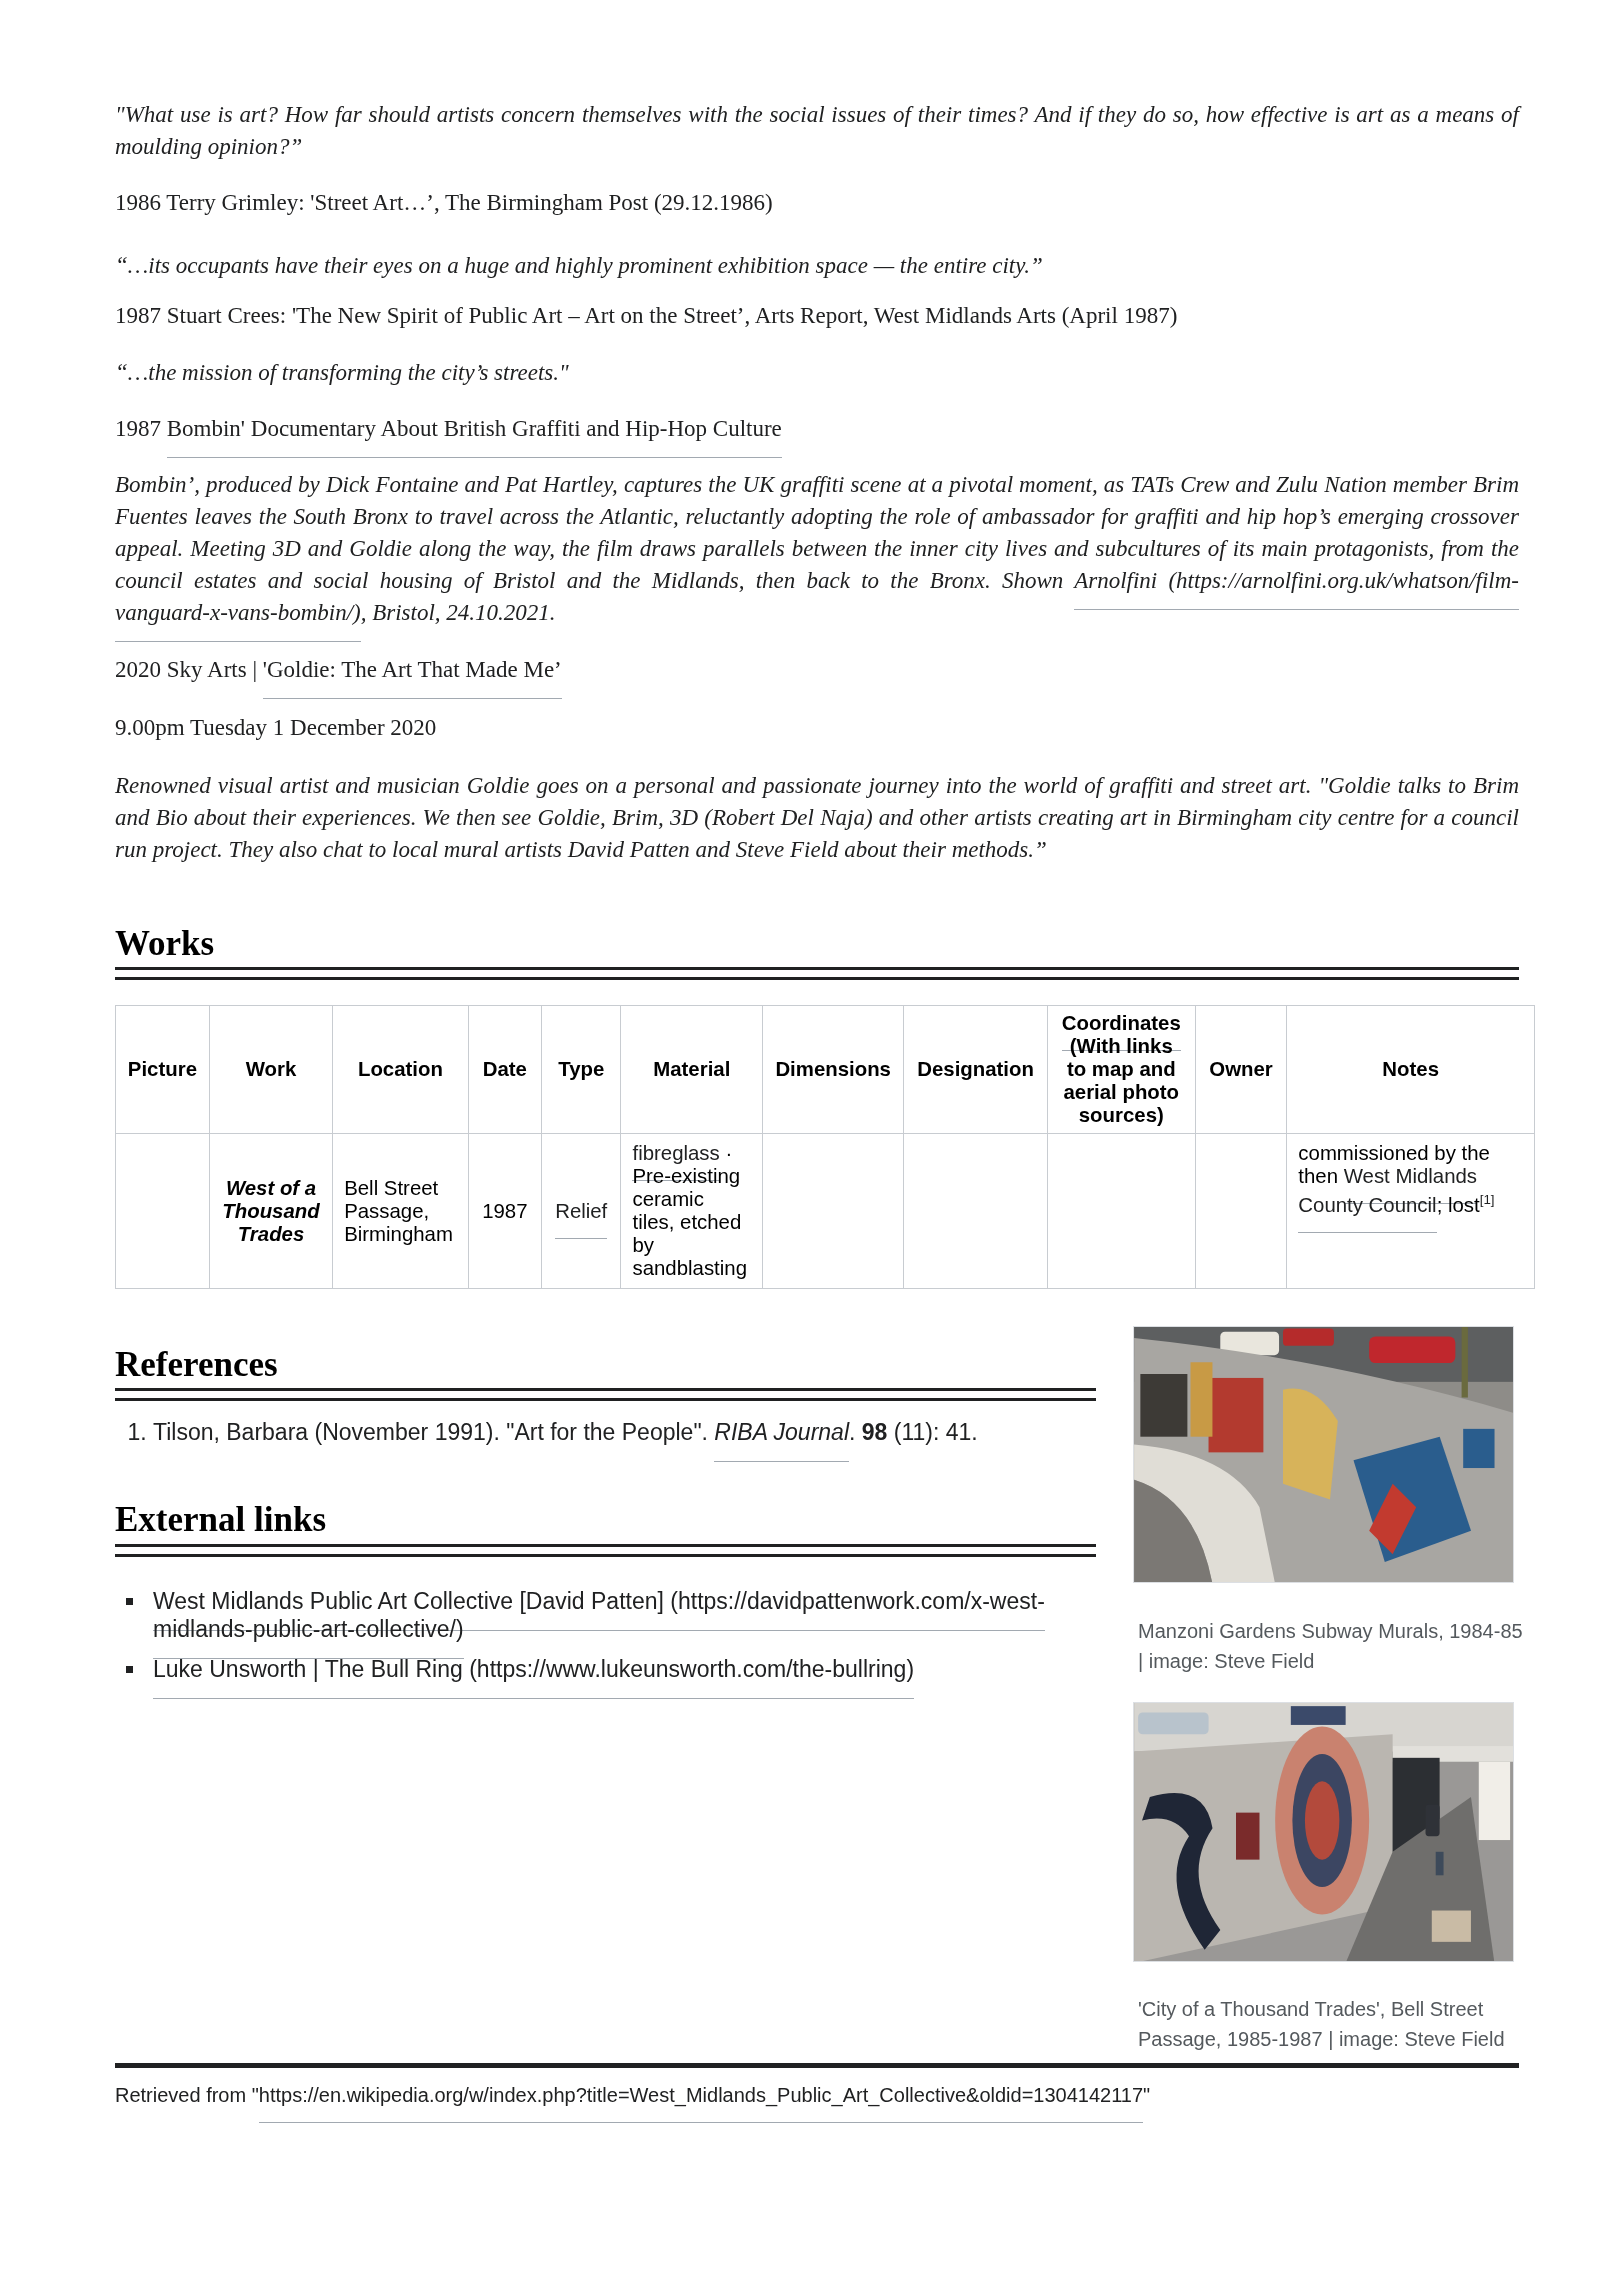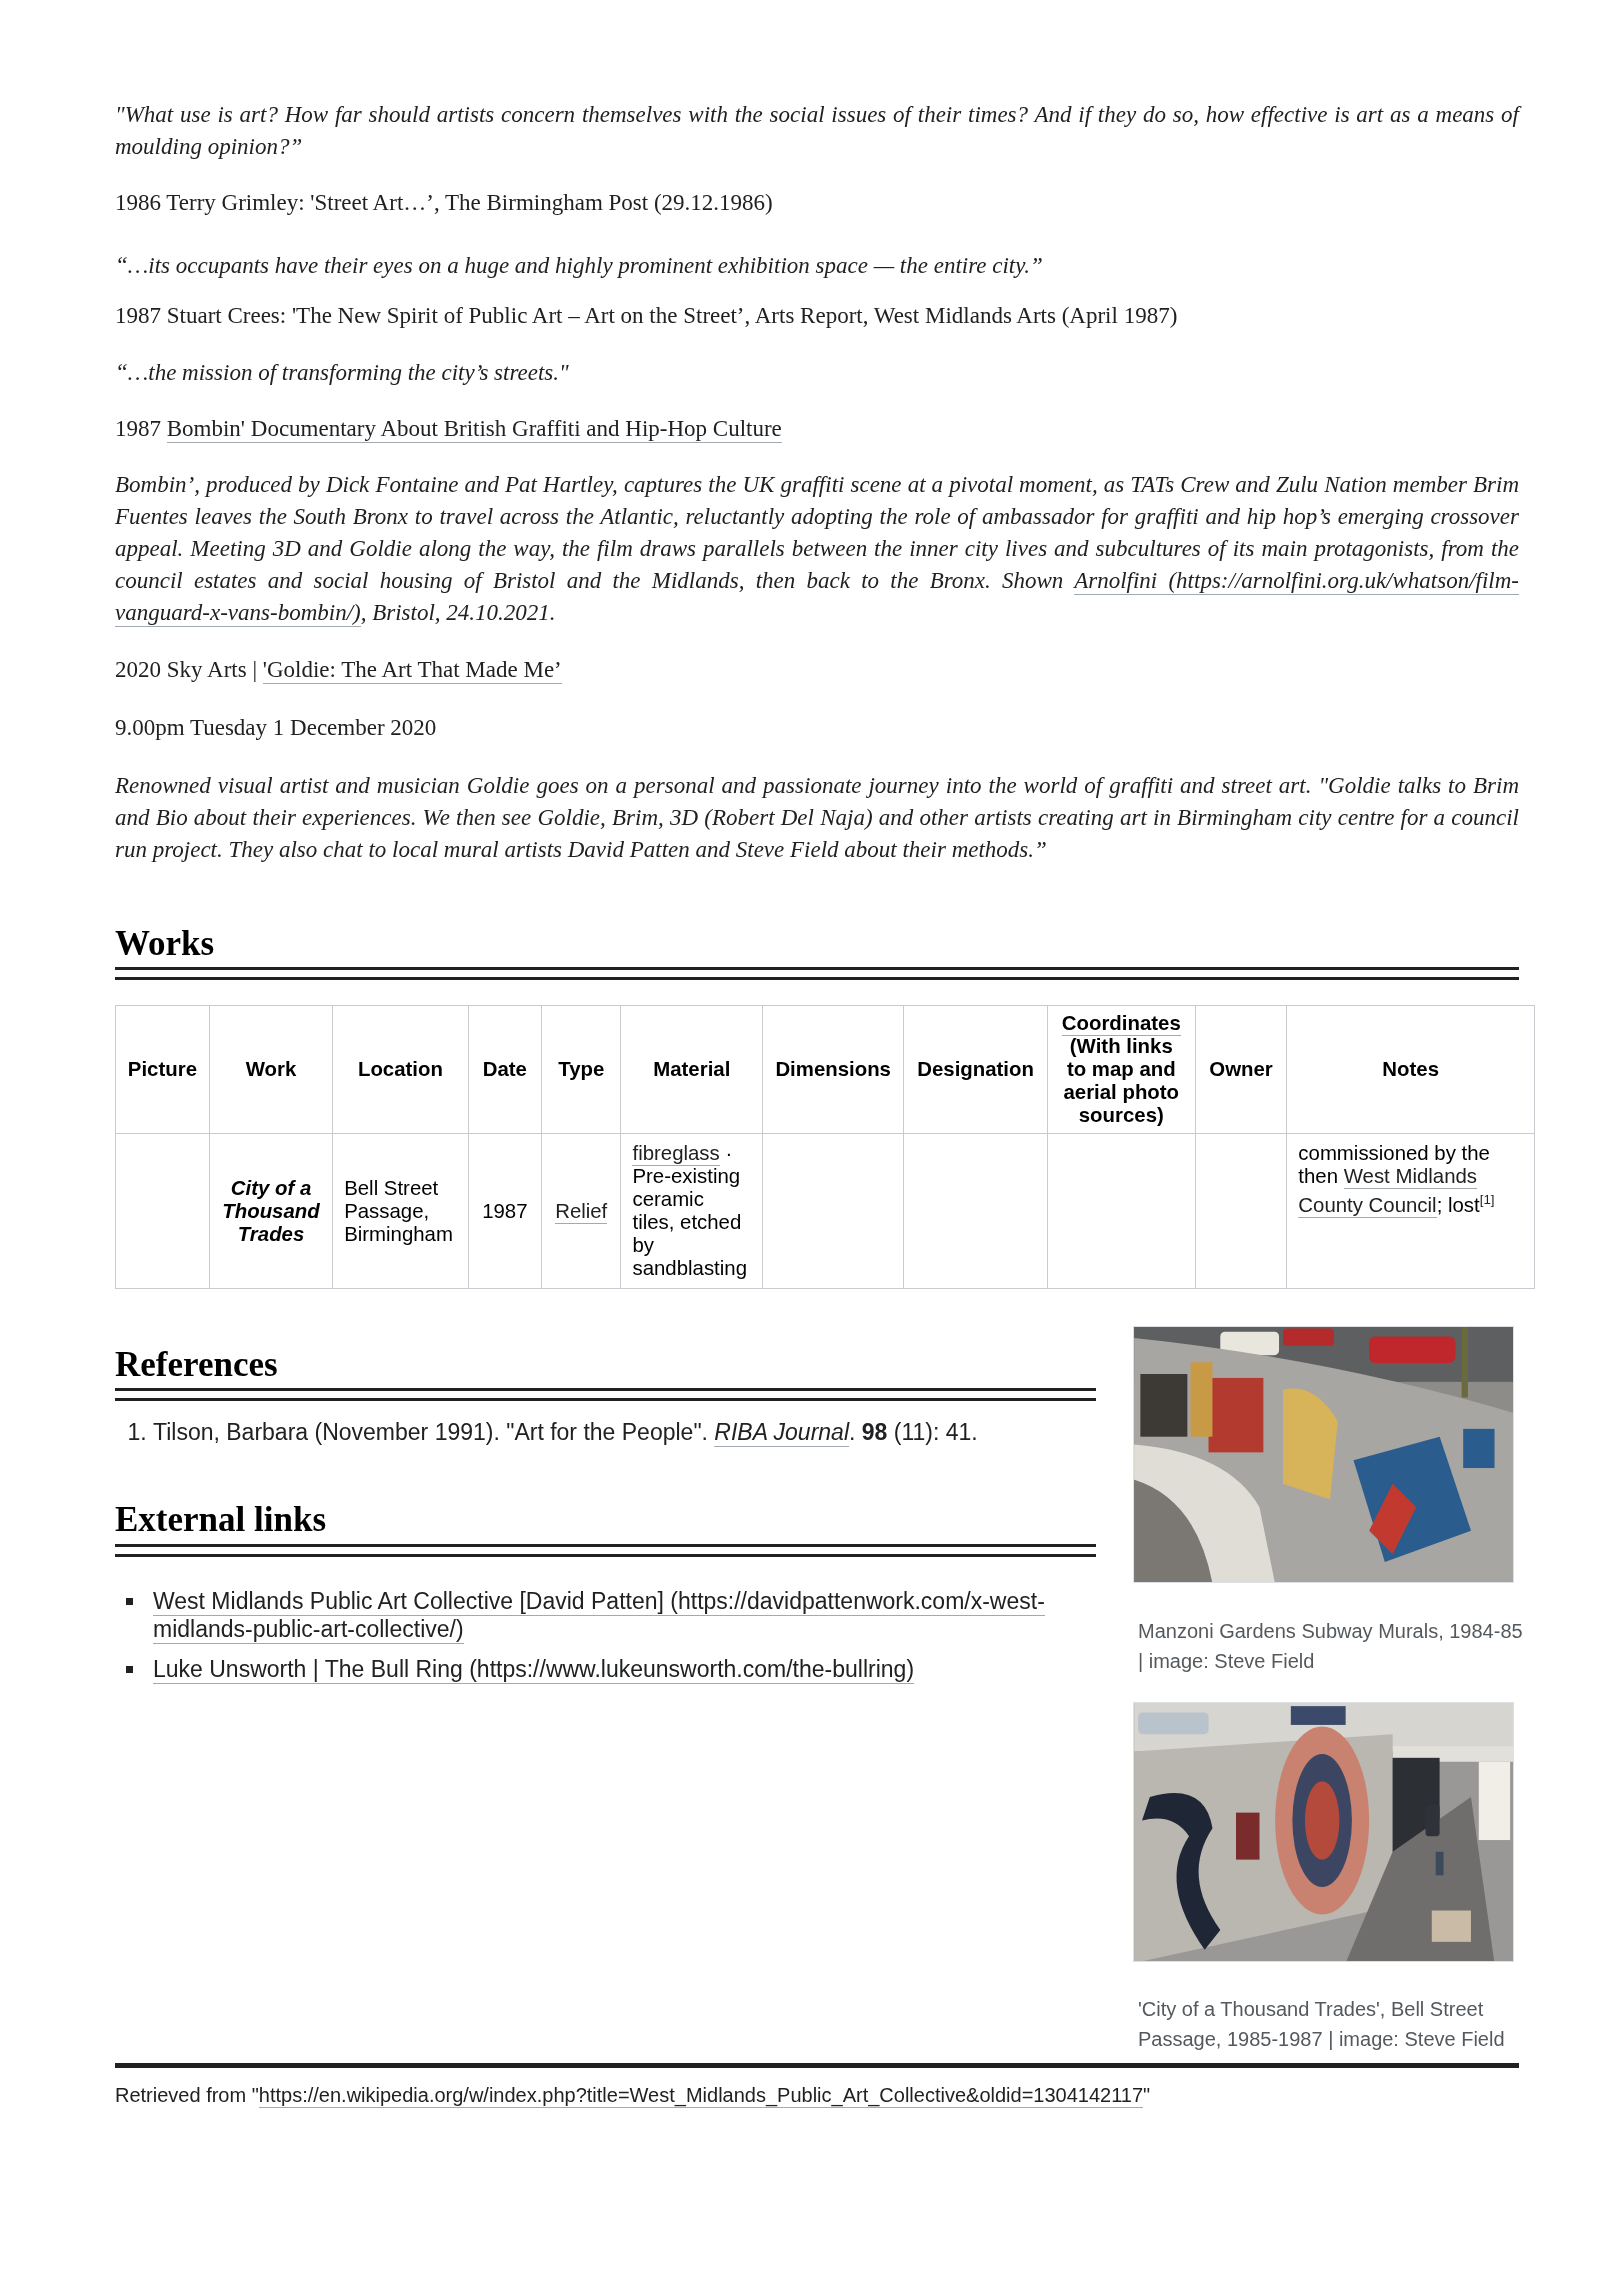--- a/index.html
+++ b/index.html
@@ -1,21 +1,21 @@
 <!DOCTYPE html>
 <html style="font-size:12.6px"><head>
 <meta charset="utf-8">
 <style>
   html, body { margin: 0; padding: 0; background: #ffffff; }
   body { width: 1623px; height: 2295px; position: relative; overflow: hidden; color: #202122; }
   .serif { font-family: "Liberation Serif", "DejaVu Serif", serif; }
   .abs { position: absolute; }
   .para { left: 115px; width: 1404px; font-size: 23px; line-height: 32px; text-align: justify; margin: 0; }
   .it { font-style: italic; }
-  .lnk { color: #202122; text-decoration: none; border-bottom: 1.6px solid #a2a9b1; padding-bottom: 1px; }
+  .lnk { color: #202122; text-decoration: none; border-bottom: 1.6px solid #a2a9b1; padding-bottom: 16px; }
   h2.sec { margin: 0; font-family: "Liberation Serif", "DejaVu Serif", serif; font-weight: bold; font-size: 35px; line-height: 39px; color: #000; }
   .dbl { position: absolute; left: 115px; height: 13.3px; border-top: 3.9px solid #202122; border-bottom: 3.9px solid #202122; box-sizing: border-box; }
 
   
   table.works { position: absolute; left: 115px; top: 1005px; width: 1420px; border-collapse: collapse; font-family: "Liberation Sans", "DejaVu Sans", sans-serif; font-size: 20.4px; line-height: 23px; color: #000; }
   table.works th, table.works td { border: 1.6px solid #c8ccd1; padding: 4.7px 11px; }
   table.works th { font-weight: bold; text-align: center; height: 118px; }
   table.works td { height: 141px; vertical-align: middle; }
   table.works td.top { vertical-align: top; padding-top: 7.8px; }
   .cell-ctr { text-align: center; }
@@ -71,21 +71,21 @@
         <a class="lnk" href="#" style="color:#000;margin-top:48px;">Coordinates</a><br>
         <span>(With links to map and aerial photo sources)</span>
       </th>
       <th style="width:67px;">Owner</th>
       <th style="width:220px;">Notes</th>
     </tr>
   </thead>
   <tbody>
     <tr>
       <td></td>
-      <td class="cell-ctr" style="font-weight:bold; font-style:italic;">City of a Thousand Trades</td>
+      <td class="cell-ctr" style="font-weight:bold; font-style:italic;">West of a Thousand Trades</td>
       <td>Bell Street Passage, Birmingham</td>
       <td class="cell-ctr">1987</td>
       <td class="cell-ctr"><a class="lnk" href="#">Relief</a></td>
       <td class="top"><a class="lnk" href="#">fibreglass</a><span> · </span><span>Pre-existing ceramic tiles, etched by sandblasting</span></td>
       <td></td>
       <td></td>
       <td></td>
       <td></td>
       <td class="top"><span>commissioned by the then </span><a class="lnk" href="#">West Midlands County Council</a><span>; lost</span><sup style="font-size:13.3px;"><a class="lnk" href="#" style="border:none;">[1]</a></sup></td>
     </tr>

